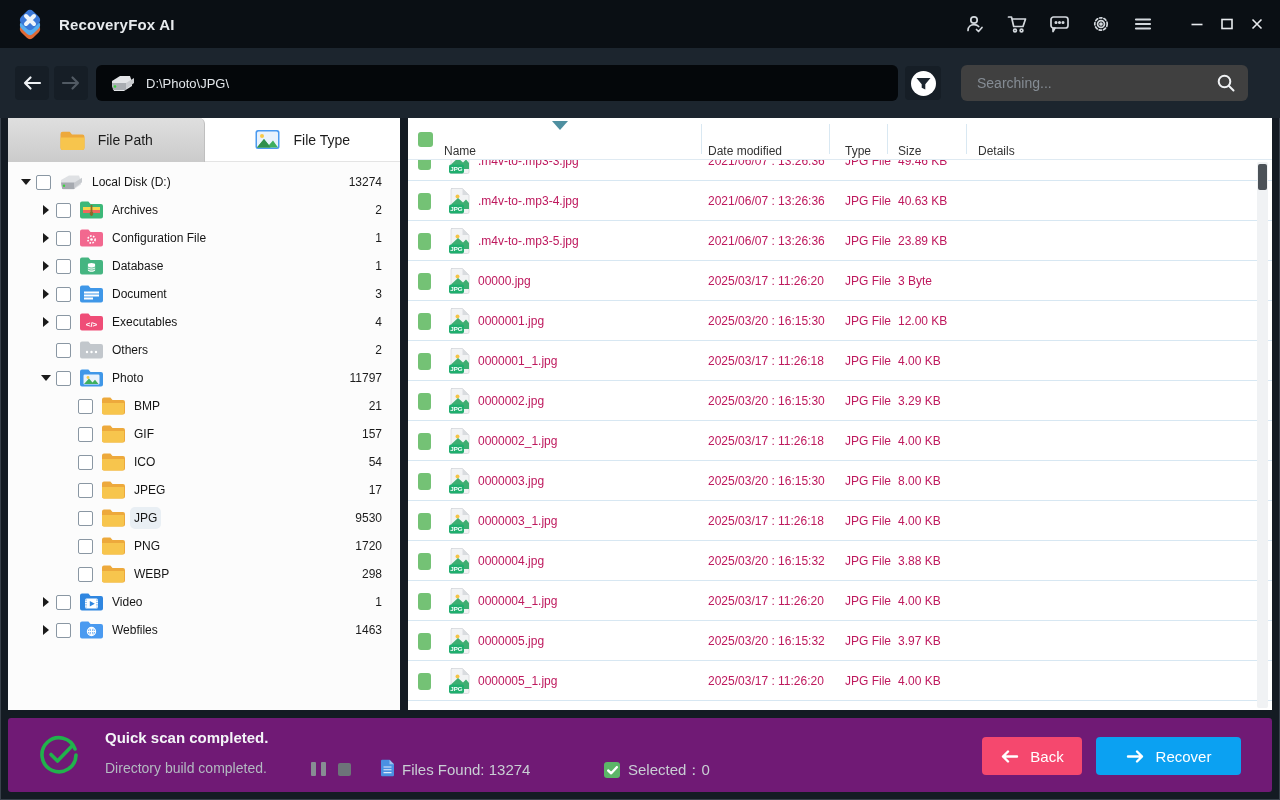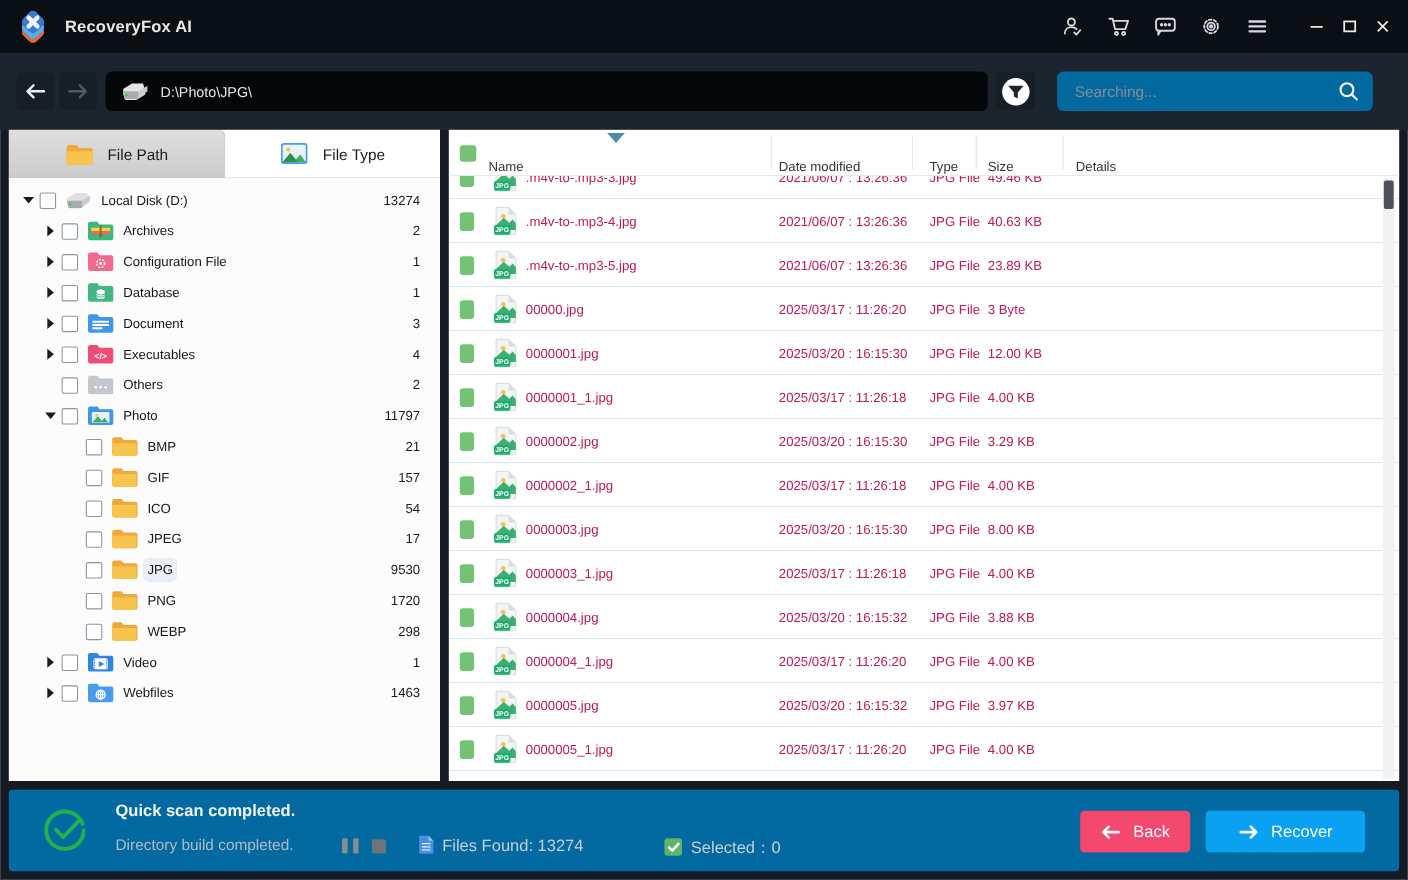--- a/index.html
+++ b/index.html
@@ -24,21 +24,21 @@
   
   .navbar{position:absolute;top:48px;left:0;right:0;height:70px;background:#1c252e;}
   .nav-arrow{position:absolute;top:18px;width:34px;height:34px;border-radius:4px;display:flex;align-items:center;justify-content:center;cursor:pointer;background:#161e26;}
   .nav-back{left:15px;} .nav-fwd{left:54px;}
   .nav-arrow svg{fill:none;stroke-width:2.2;stroke-linecap:round;stroke-linejoin:round;}
   .nav-back svg{stroke:#eef1f4;} .nav-fwd svg{stroke:#515a63;}
   .path-box{position:absolute;left:96px;top:17px;width:802px;height:36px;background:#04070a;border-radius:6px;display:flex;align-items:center;}
   .path-box .drive-ic{margin-left:12px;}
   .path-text{color:#e2e6ea;font-size:13px;margin-left:10px;}
   .filter-btn{position:absolute;left:905px;top:18px;width:36px;height:34px;border-radius:4px;background:#161e26;display:flex;align-items:center;justify-content:center;cursor:pointer;}
-  .search-box{position:absolute;left:961px;top:17px;width:287px;height:36px;background:#0369a1;border-radius:6px;display:flex;align-items:center;}
+  .search-box{position:absolute;left:961px;top:17px;width:287px;height:36px;background:#404040;border-radius:6px;display:flex;align-items:center;}
   .search-input{flex:1;background:transparent;border:none;outline:none;color:#dfe3e7;font-size:14px;padding:0 8px 0 16px;}
   .search-input::placeholder{color:#858c94;}
   .search-ic{margin-right:12px;display:flex;}
 
   
   .sidebar{position:absolute;left:8px;top:118px;width:392px;height:592px;background:#fcfcfc;overflow:hidden;text-align:center;}
   .tabs{display:flex;height:44px;}
   .tab{flex:1;display:flex;align-items:center;justify-content:center;gap:12px;font-size:14px;color:#1c1c1c;cursor:pointer;background:#fff;border-bottom:1px solid #e4e4e4;}
   .tab.active{background:linear-gradient(#dfdfdf,#cbcbcb);border-bottom:none;border-right:1px solid #bfbfbf;border-top-right-radius:6px;}
   .tree{padding-top:6px;}
@@ -70,21 +70,21 @@
   .row-inner{position:absolute;left:0;top:0;right:0;height:40px;}
   .file-row.clipped .row-inner{top:-19px;}
   .row-check{position:absolute;left:10px;top:12px;width:13px;height:17px;border-radius:3px;background:var(--checkbox-green);cursor:pointer;}
   .row-ic{position:absolute;left:40px;top:6px;}
   .cell{position:absolute;font-size:12px;color:#be185d;top:0;height:40px;display:flex;align-items:center;white-space:nowrap;}
   .c-name{left:70px;} .c-date{left:300px;} .c-type{left:437px;} .c-size{left:490px;}
   .scrollbar{position:absolute;right:4px;top:44px;width:11px;bottom:2px;background:#f0f2f4;border-radius:2px;}
   .scroll-thumb{position:absolute;left:1px;top:2px;width:9px;height:26px;background:#4c5258;border-radius:2px;cursor:pointer;}
 
   
-  .statusbar{position:absolute;left:8px;right:8px;top:718px;height:74px;background:#0369a1;border-radius:3px;}
+  .statusbar{position:absolute;left:8px;right:8px;top:718px;height:74px;background:#701a75;border-radius:3px;}
   .status-check{position:absolute;left:30px;top:16px;}
   .status-title{position:absolute;left:97px;top:11px;font-size:15px;font-weight:bold;color:#f3f5f7;}
   .status-sub{position:absolute;left:97px;top:42px;font-size:14px;color:#b3bac1;}
   .pause-ic{position:absolute;left:303px;top:44px;display:flex;gap:5px;cursor:pointer;}
   .pause-ic span{width:5px;height:14px;background:#878d93;border-radius:1px;}
   .stop-ic{position:absolute;left:330px;top:45px;width:13px;height:13px;background:#6d7379;border-radius:2px;cursor:pointer;}
   .doc-ic{position:absolute;left:372px;top:41px;}
   .files-found{position:absolute;left:394px;top:43px;font-size:15px;color:#c9ced4;}
   .sel-check{position:absolute;left:596px;top:44px;width:16px;height:16px;border-radius:3px;background:#5cb568;display:flex;align-items:center;justify-content:center;}
   .sel-check svg{stroke:#fff;fill:none;stroke-width:2.4;stroke-linecap:round;stroke-linejoin:round;}

